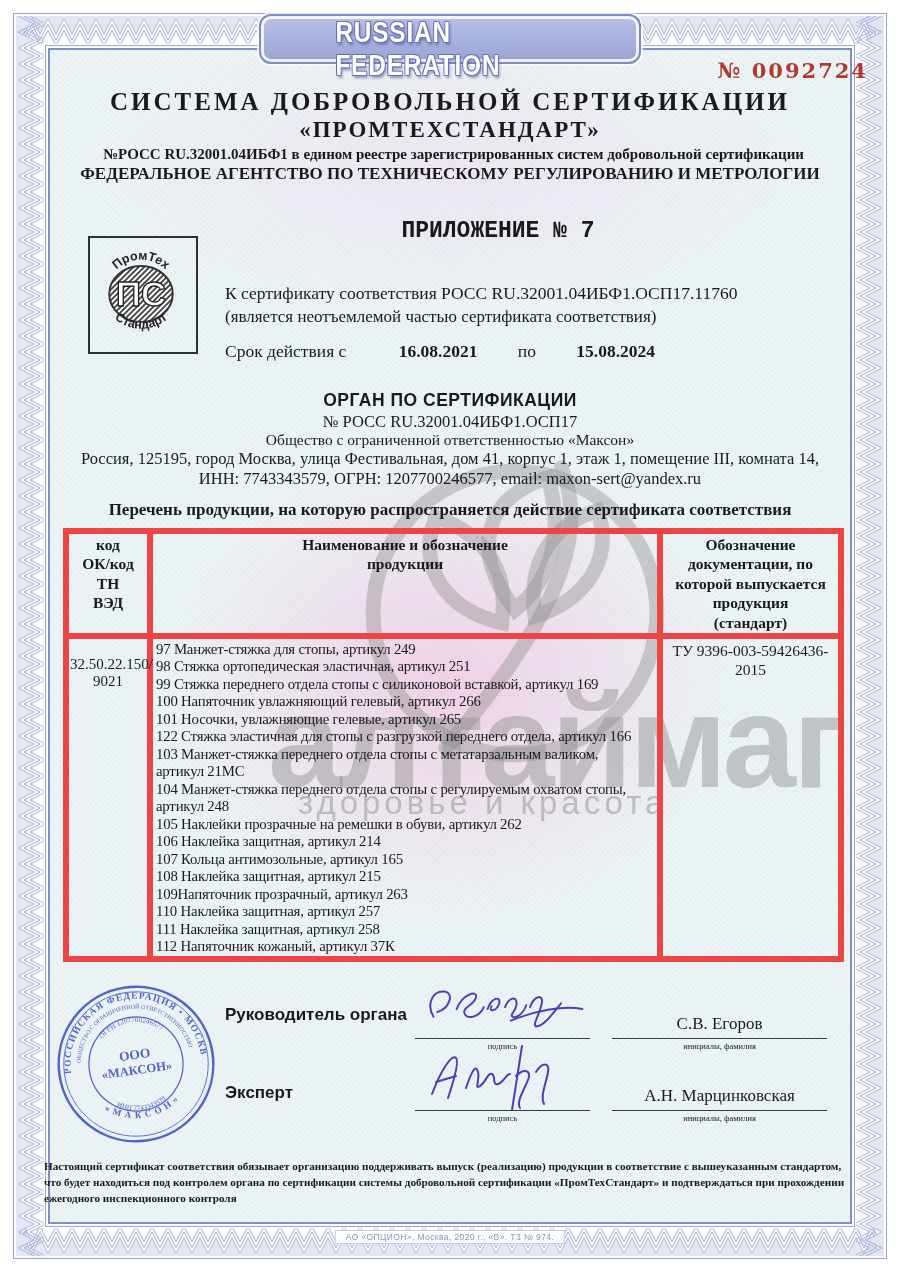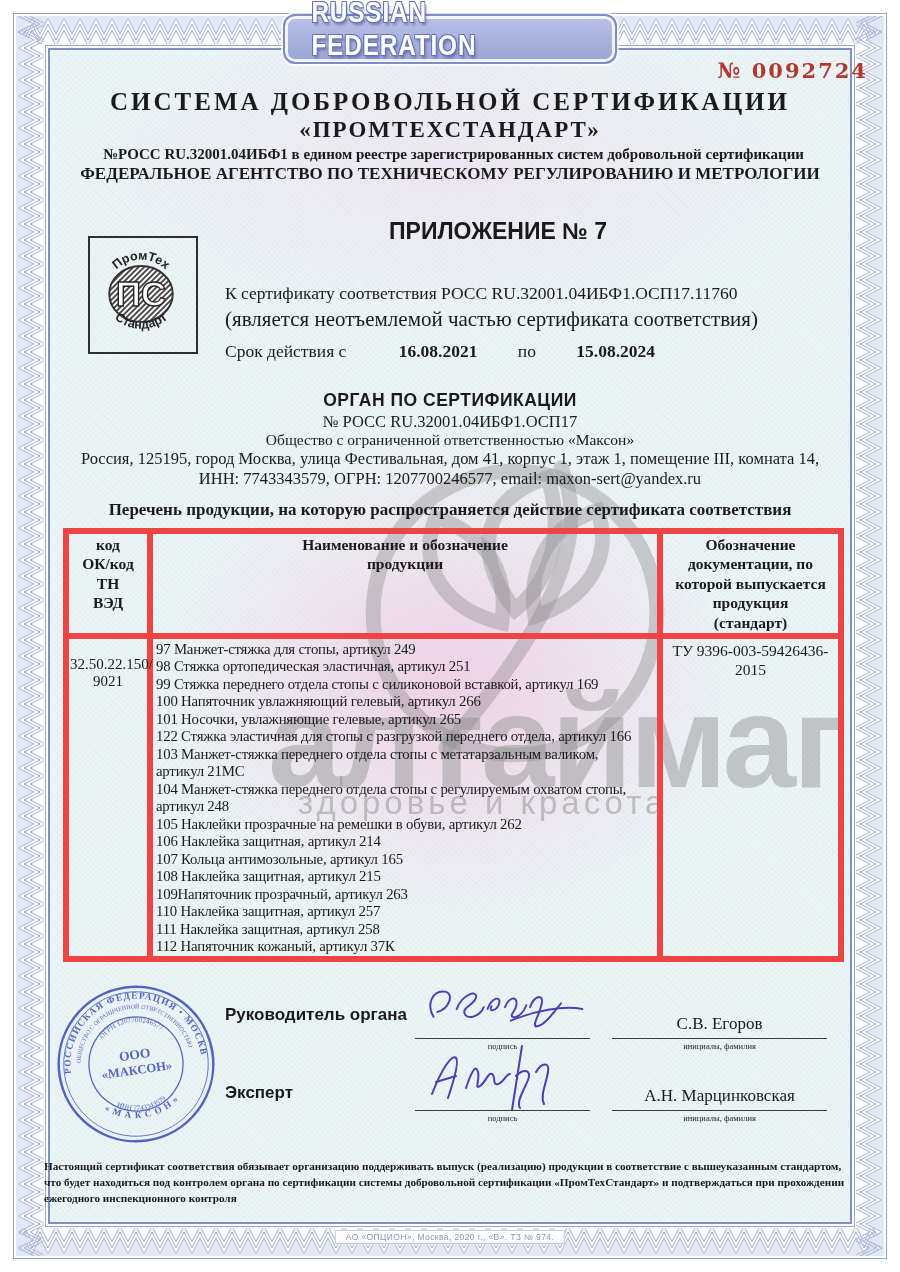--- a/index.html
+++ b/index.html
@@ -25,38 +25,38 @@
         radial-gradient(ellipse 400px 330px at 50% 54%, rgba(239,205,228,0.9), rgba(239,205,228,0) 72%),
         radial-gradient(ellipse 460px 190px at 50% 10%, rgba(236,218,238,0.55), rgba(236,218,238,0) 80%),
         repeating-linear-gradient(45deg, rgba(120,160,205,0.055) 0 1px, transparent 1px 4px),
         repeating-linear-gradient(-45deg, rgba(190,140,185,0.05) 0 1px, transparent 1px 4px),
         #ecf5f6;}
 
   
   .badge{left:50%;top:14px;transform:translateX(-50%);width:330px;height:46px;
          background:linear-gradient(#b8c1e7,#99a4d5);border:2px solid #7f8cc4;border-radius:12px;
          box-shadow:inset 0 0 0 3px rgba(255,255,255,.85), 0 0 0 2px rgba(255,255,255,.7);
-         display:flex;align-items:flex-end;justify-content:center;}
+         display:flex;align-items:flex-start;justify-content:center;padding-left:48px;}
   .badge-text{font-family:"Liberation Sans",sans-serif;font-weight:bold;font-size:29px;color:#fff;
          letter-spacing:1px;transform:scaleX(.84);
          text-shadow:-1px -1px 0 #6673b6,1px -1px 0 #6673b6,-1px 1px 0 #6673b6,1px 1px 0 #6673b6,2px 3px 3px rgba(60,70,140,.55);}
   .serial{right:32px;top:58px;font-family:"DejaVu Serif",serif;font-weight:600;font-size:21px;
           color:#b4382e;letter-spacing:2px;}
 
   
   .t1{top:88px;font-size:25px;font-weight:bold;letter-spacing:3px;}
   .t2{top:117px;font-size:23px;font-weight:bold;letter-spacing:2px;}
   .t3{top:146px;font-size:15px;font-weight:bold;padding-left:7px;}
   .t4{top:164px;font-size:17px;font-weight:bold;}
-  .appendix{top:218px;font-size:23px;font-weight:bold;font-family:Liberation Sans, sans-serif;padding-left:96px;}
+  .appendix{top:218px;font-size:23px;font-weight:bold;font-family:Liberation Mono, monospace;padding-left:96px;}
 
   .logo-box{left:88px;top:236px;width:106px;height:114px;border:2px solid #2f2f2f;}
 
   .cert1{left:225px;top:283px;font-size:17.5px;}
-  .cert2{left:225px;top:307px;font-size:21px;}
+  .cert2{left:225px;top:307px;font-size:17px;}
   .validity{left:225px;top:341px;font-size:17.5px;text-align:center;}
   .validity b{font-weight:bold;}
   .validity .g1{margin-left:48px;} .validity .g2{margin-left:36px;} .validity .g3{margin-left:36px;}
 
   .org-title{top:390px;font-size:17.5px;font-weight:bold;font-family:"Liberation Sans",sans-serif;letter-spacing:.5px;}
   .org-number{top:412px;font-size:16.5px;}
   .org-company{top:431px;font-size:15.5px;}
   .org-address{top:449px;font-size:16.5px;}
   .org-contacts{top:469px;font-size:16.5px;}
 

